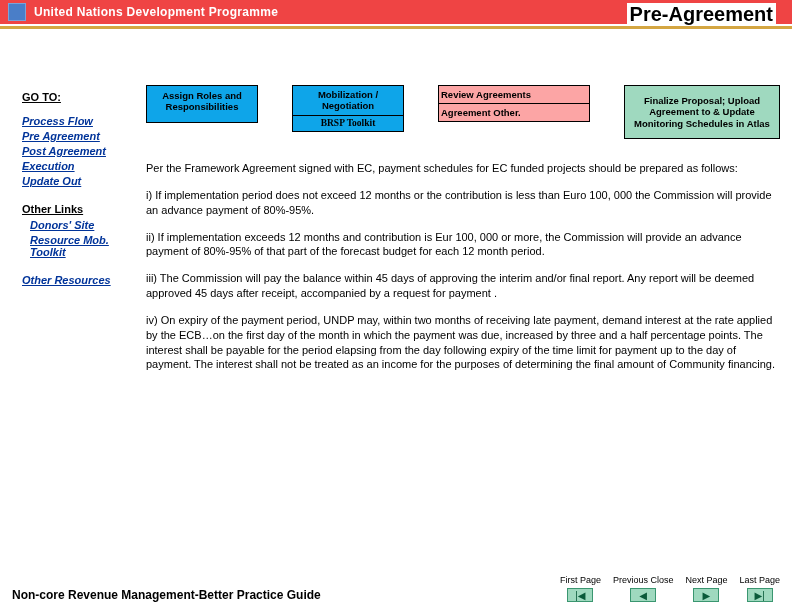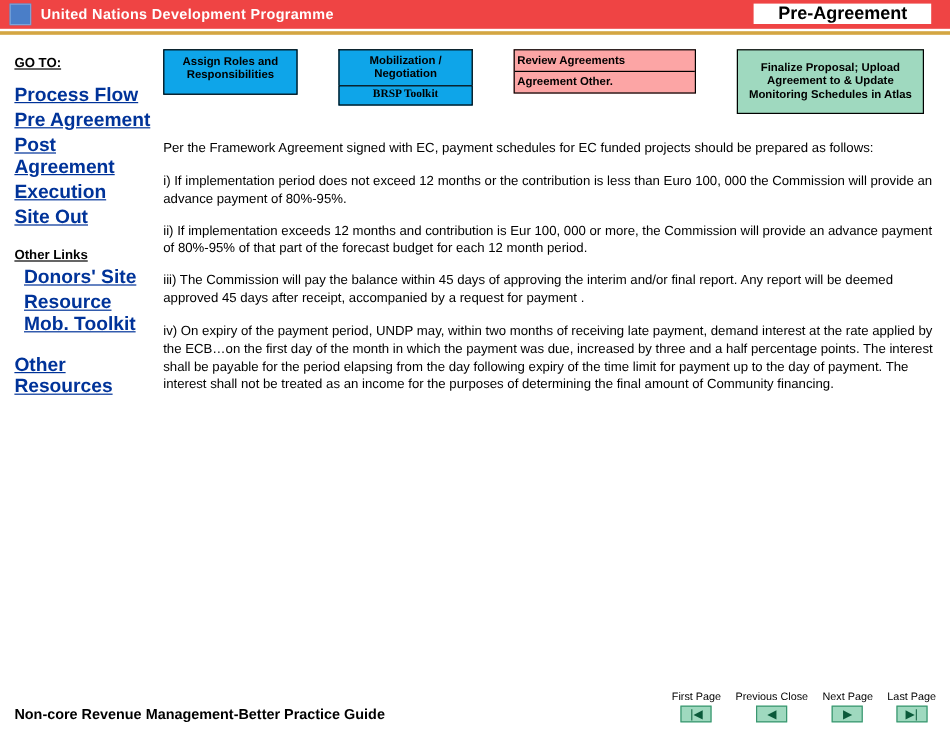--- a/index.html
+++ b/index.html
@@ -1,26 +1,26 @@
 <!DOCTYPE html>
 <html><head>
 <meta charset="utf-8">
 <style>
   * { margin: 0; padding: 0; box-sizing: border-box; }
   body { font-family: Arial, sans-serif; width: 792px; height: 612px; position: relative; background: #fff; font-size: 11px; color: #000; }
   .header-bar { background: #ef4444; color: #fff; height: 24px; display: flex; align-items: center; padding: 0 8px; position: relative; }
   .un-logo { width: 18px; height: 18px; background: #4a7ec8; border: 1px solid #7aa3d8; margin-right: 8px; }
   .header-title { font-size: 12px; font-weight: bold; letter-spacing: 0.3px; }
-  .page-title { position: absolute; right: 16px; top: 3px; font-size: 15px; font-weight: bold; color: #000; background: #fff; padding: 0 20px; }
+  .page-title { position: absolute; right: 16px; top: 3px; font-size: 20px; font-weight: bold; color: #000; background: #fff; padding: 0 3px; }
   .header-wrap { position: relative; }
   .gold-line { height: 3px; background: #d4a642; margin-top: 2px; }
-  .main { display: flex; padding: 12px 12px 0 12px; }
+  .main { display: flex; padding: 12px 12px 0 22px; margin-top: 44px; }
   .sidebar { width: 120px; flex-shrink: 0; padding-top: 6px; }
   .goto { font-weight: bold; text-decoration: underline; font-size: 11px; margin-bottom: 12px; }
-  .nav-link { display: block; color: #003399; text-decoration: underline; font-weight: bold; margin-bottom: 3px; font-size: 16px; cursor: pointer; }
+  .nav-link { display: block; color: #003399; text-decoration: underline; font-style: italic; font-weight: bold; margin-bottom: 3px; font-size: 11px; cursor: pointer; }
   .section-gap { margin-top: 16px; }
   .other-label { font-weight: bold; text-decoration: underline; font-size: 11px; margin-bottom: 4px; }
   .indent { margin-left: 8px; display: block; }
   .content { flex: 1; padding-left: 4px; }
   .flow-row { display: flex; gap: 34px; align-items: flex-start; margin-bottom: 22px; }
   .fbox { border: 1.5px solid #000; text-align: center; font-size: 9.5px; font-weight: bold; padding: 4px 3px; line-height: 1.2; }
   .fbox-white { background: #0ea5e9; width: 112px; min-height: 38px; }
   .fbox-stack { width: 112px; }
   .fbox-top { border-bottom: none; }
   .fbox-green { background: #9fd9bf; width: 156px; min-height: 54px; display: flex; align-items: center; justify-content: center; }
@@ -48,21 +48,21 @@
 </div>
 <div class="gold-line"></div>
 
 <div class="main">
   <div class="sidebar">
     <div class="goto">GO TO:</div>
     <a class="nav-link">Process Flow</a>
     <a class="nav-link">Pre Agreement</a>
     <a class="nav-link">Post Agreement</a>
     <a class="nav-link">Execution</a>
-    <a class="nav-link">Site Out</a>
+    <a class="nav-link">Update Out</a>
 
     <div class="section-gap"></div>
     <div class="other-label">Other Links</div>
     <a class="nav-link indent">Donors' Site</a>
     <a class="nav-link indent">Resource Mob. Toolkit</a>
 
     <div class="section-gap"></div>
     <a class="nav-link" style="margin-left:0">Other Resources</a>
   </div>
 

